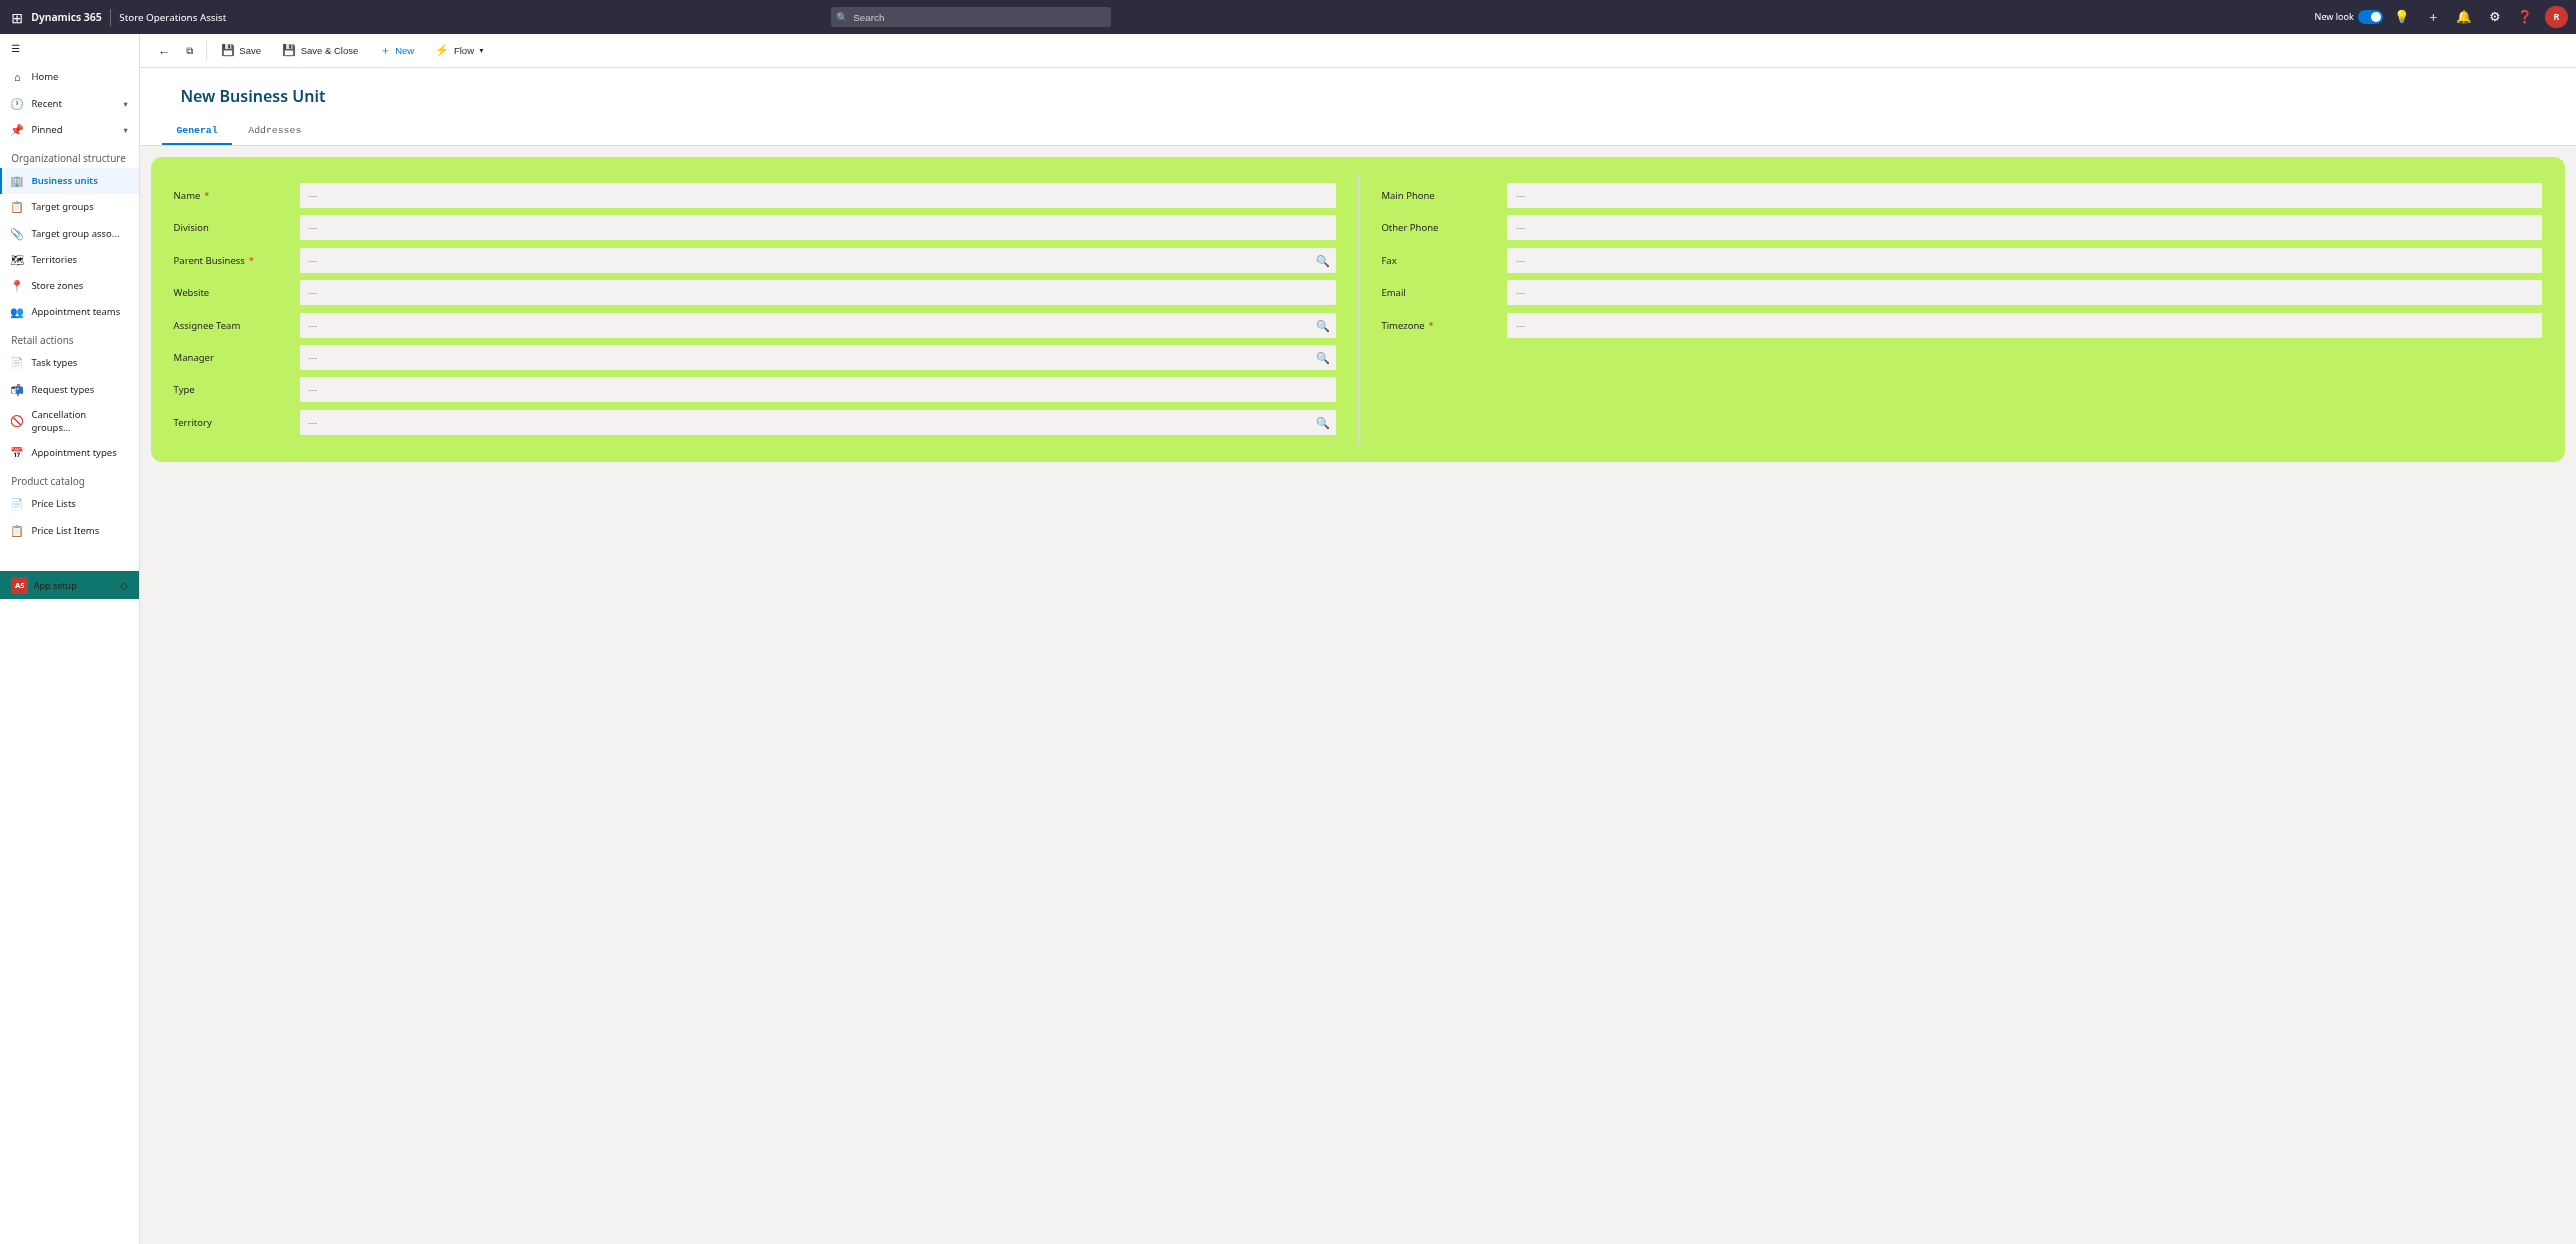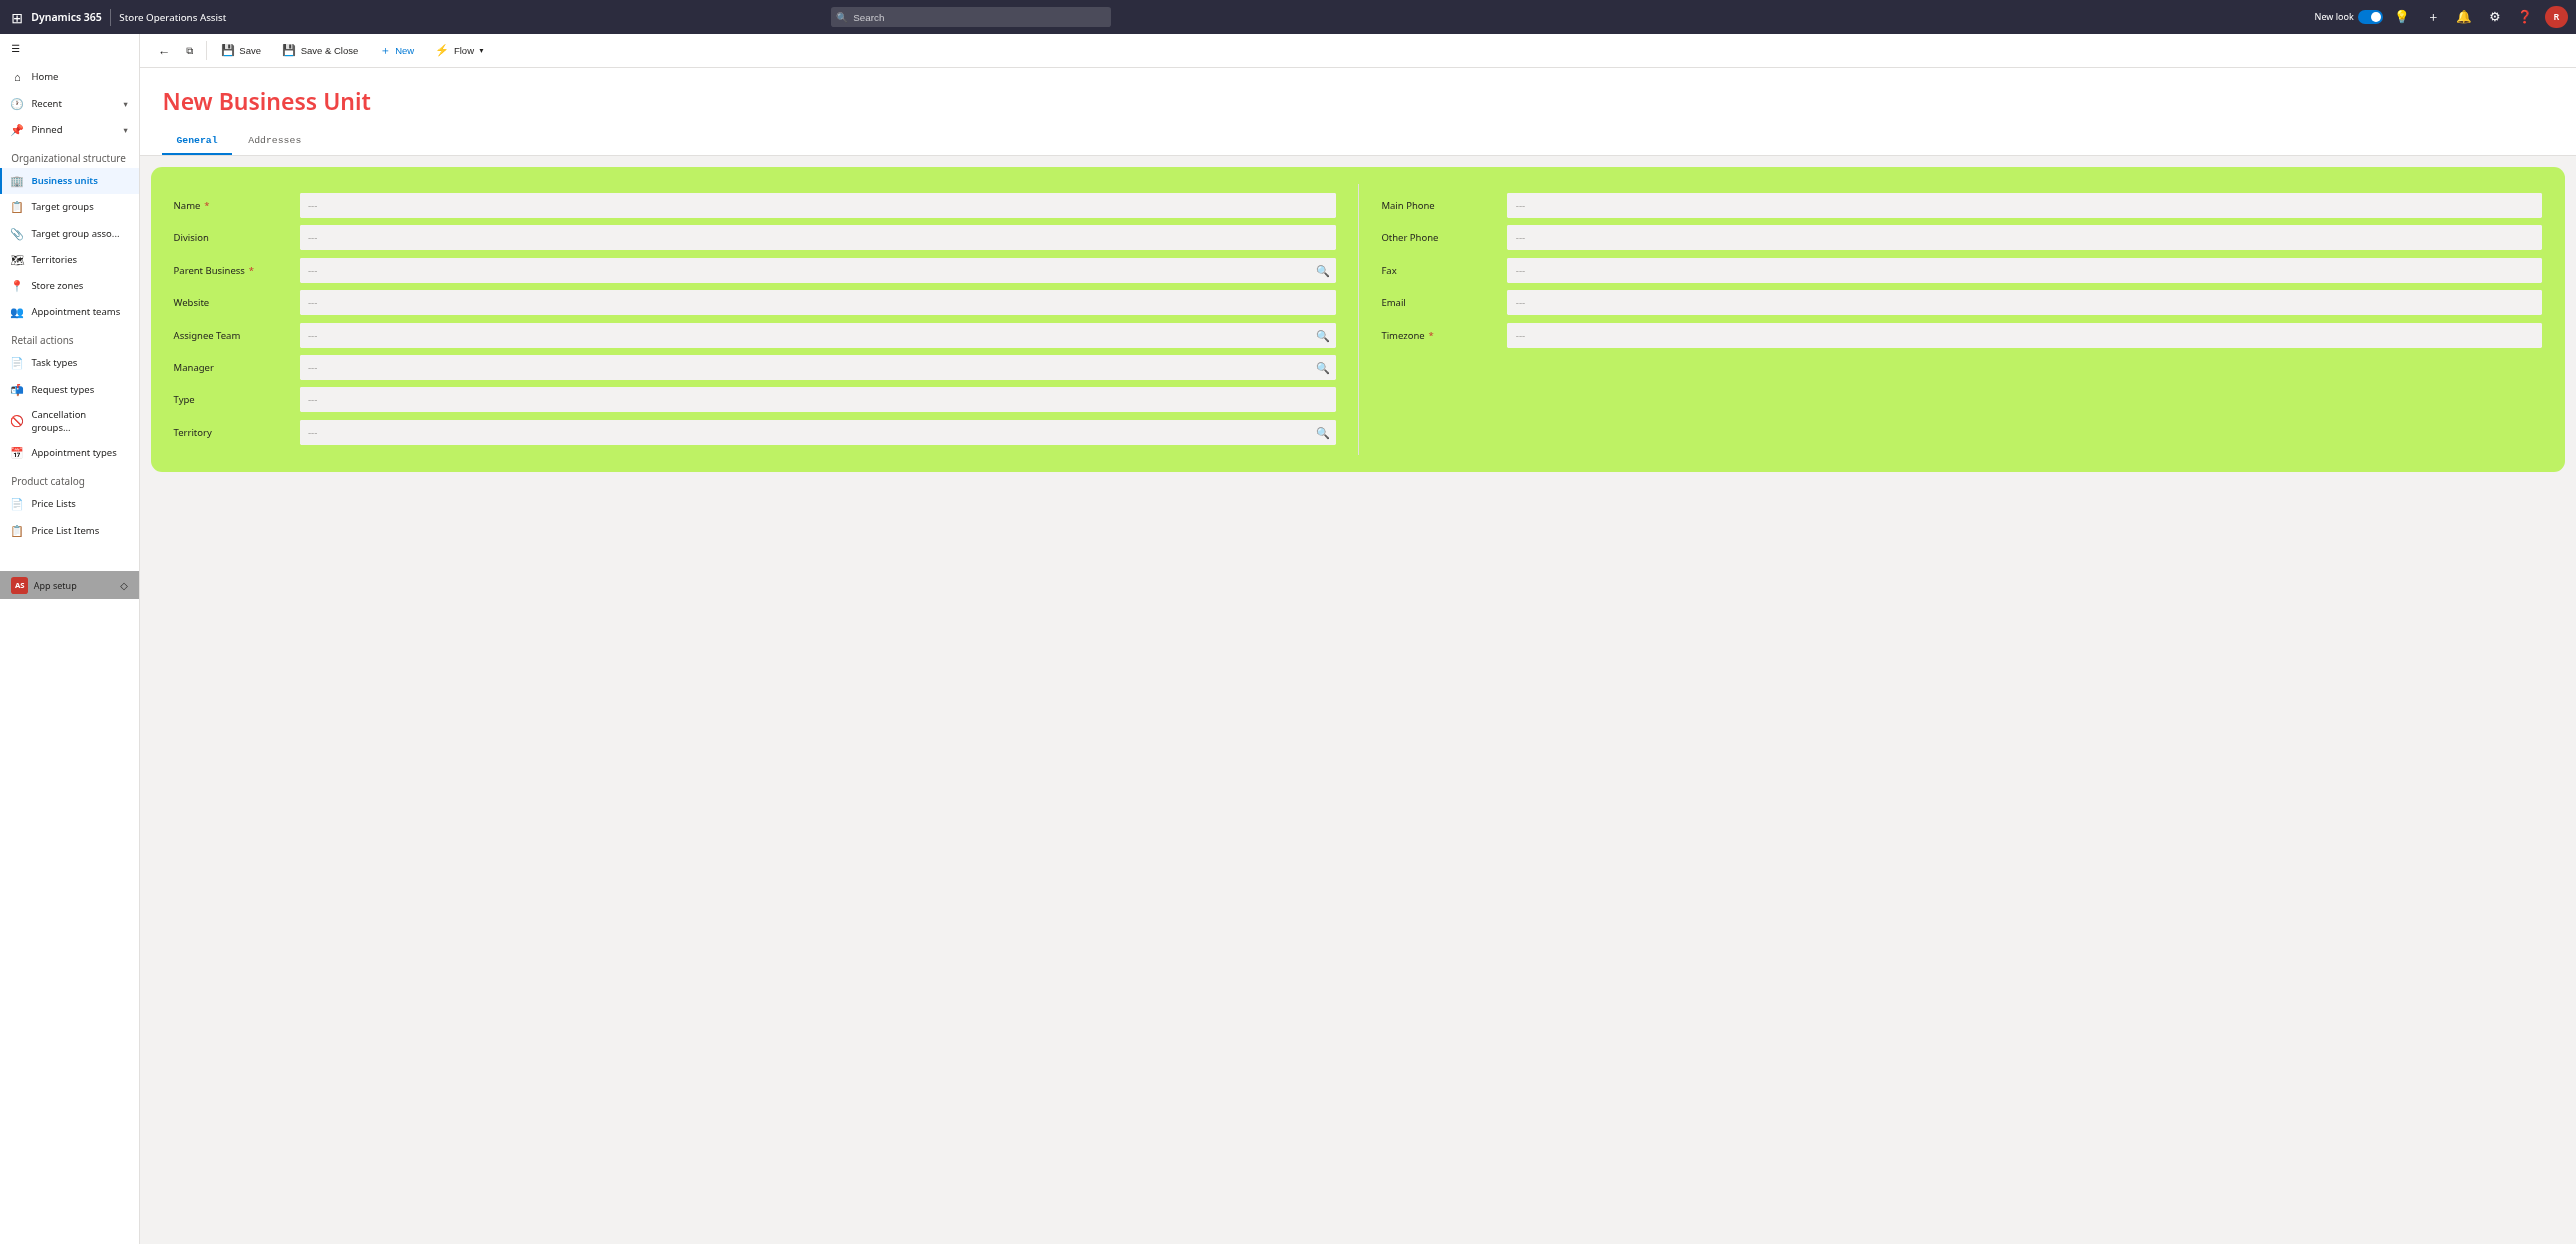--- a/index.html
+++ b/index.html
@@ -57,21 +57,21 @@
       gap: 7px;
       cursor: pointer;
       color: #201f1e;
       font-size: 9.5px;
       border-left: 2.1px solid transparent;
     }
     .sidebar-section-item.active { border-left: 2.1px solid #0078d4; background: #f0f6ff; color: #0078d4; font-weight: 600; }
     .sidebar-section-header { padding: 8.4px 11.2px 2.8px; font-size: 10px; font-weight: 400; color: #605e5c; text-transform: none; }
     .sidebar-item-icon { font-size: 11.2px; width: 14px; text-align: center; flex-shrink: 0; }
     .sidebar-item-expand { margin-left: auto; font-size: 8.4px; color: #605e5c; }
-    .app-setup-item { padding: 5.6px 11.2px; display: flex; align-items: center; gap: 5.6px; cursor: pointer; background: #a3a3a3; }
+    .app-setup-item { padding: 5.6px 11.2px; display: flex; align-items: center; gap: 5.6px; cursor: pointer; background: #0f766e; }
     .as-badge { background: #c8382e; color: white; font-size: 7.7px; font-weight: 700; width: 17px; height: 17px; border-radius: 2.8px; display: flex; align-items: center; justify-content: center; flex-shrink: 0; }
 
     
     .content-area { flex: 1; display: flex; flex-direction: column; overflow: hidden; background: #f3f2f1; }
 
     
     .toolbar {
       background: white;
       border-bottom: 0.7px solid #e1dfdd;
       padding: 0 11.2px;
@@ -88,21 +88,21 @@
     }
     .toolbar-btn .btn-icon { font-size: 11.2px; }
     .toolbar-btn-new { color: #0078d4; }
     .toolbar-divider { width: 0.7px; height: 19.6px; background: #e1dfdd; margin: 0 2.8px; }
     .toolbar-back { font-size: 12.6px; padding: 2.8px 5.6px; }
     .toolbar-popup { font-size: 12.6px; padding: 2.8px 5.6px; }
 
     
     .form-page { flex: 1; overflow-y: auto; padding: 0; }
     .form-header { background: white; padding: 17px 22.4px 0; border-bottom: 0.7px solid #e1dfdd; }
-    .form-title { font-size: 23px; font-weight: 600; color: #ef4444; padding-bottom: 11.2px; }
+    .form-title { font-size: 16px; font-weight: 600; color: #0c4a6e; padding-bottom: 11.2px; margin-left: 18px; }
     .form-tabs { display: flex; gap: 0; }
     .form-tab {
       padding: 7px 14px; font-size: 9.8px; cursor: pointer; color: #605e5c;
       border-bottom: 2.1px solid transparent; margin-right: 2.8px; font-family: Liberation Mono, monospace;
     }
     .form-tab.active { color: #0078d4; border-bottom-color: #0078d4; font-weight: 600; }
 
     
     .form-body { background: #bef264; margin: 11.2px; border-radius: 11px; padding: 17px 22.4px; }
     .form-grid { display: grid; grid-template-columns: 1fr 1fr; gap: 0; }

